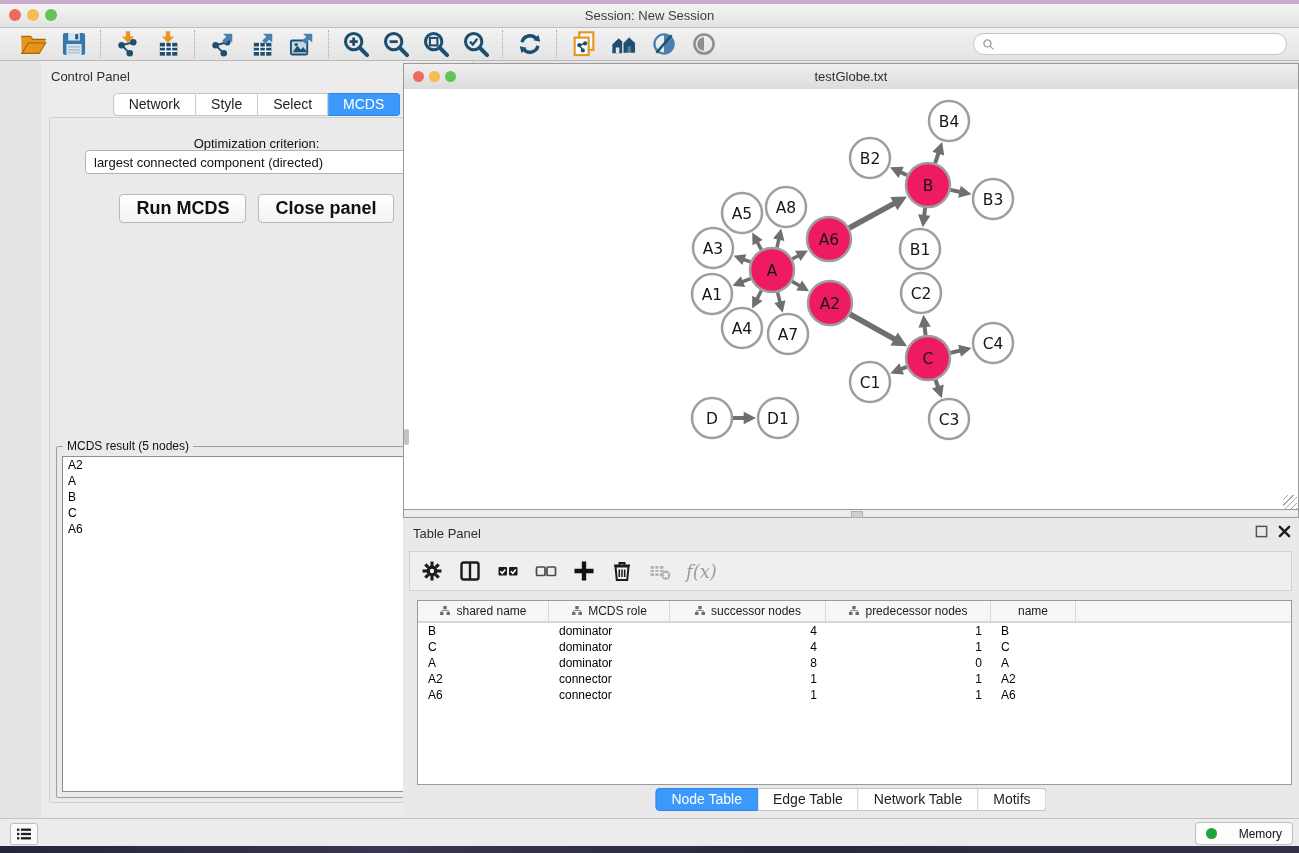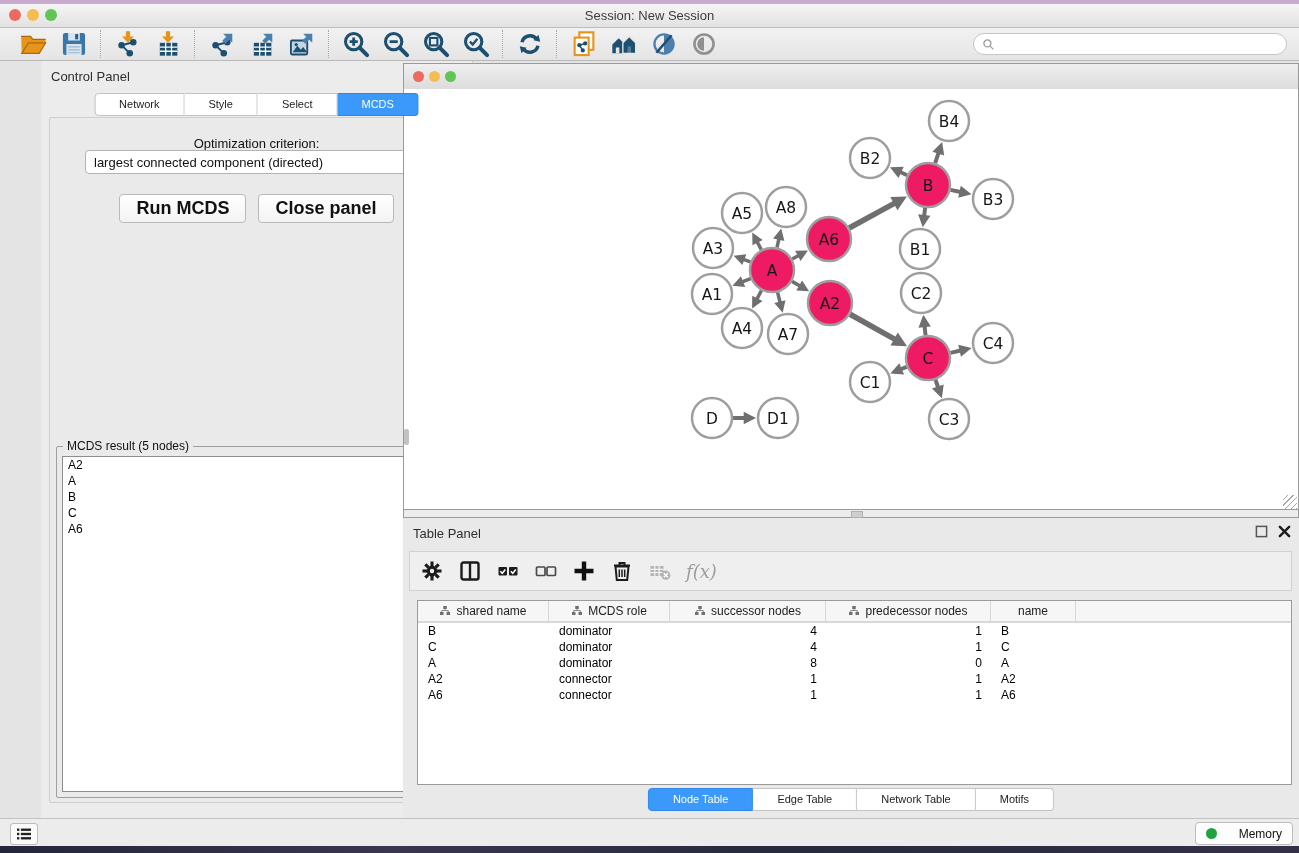--- a/index.html
+++ b/index.html
@@ -31,22 +31,22 @@
   .workspace{position:absolute;top:61px;left:0;width:1299px;height:757px;background:#e4e4e4;}
   
   .control-panel{position:absolute;left:0;top:61px;width:432px;height:757px;background:#ececec;
     border-right:1px solid #cfcfcf;box-sizing:border-box;margin-left:41px;}
   .panel-head{position:relative;height:28px;}
   .panel-title{position:absolute;left:10px;top:8px;font-size:13px;color:#2e2e2e;}
   .panel-btns{position:absolute;right:8px;top:7px;display:flex;gap:10px;align-items:center;}
   .panel-btns .icon{width:13px;height:13px;cursor:pointer;}
   .seg-tabs{position:absolute;left:50%;transform:translateX(-50%);display:flex;z-index:3;}
   .cp-tabs{top:32px;}
-  .seg{font-size:11px;color:#222;background:#fff;border:1px solid #c3c3c3;border-left-width:0;
-    padding:2px 24px;height:17px;line-height:17px;cursor:pointer;white-space:nowrap;}
+  .seg{font-size:14px;color:#222;background:#fff;border:1px solid #c3c3c3;border-left-width:0;
+    padding:2px 15px;height:17px;line-height:17px;cursor:pointer;white-space:nowrap;}
   .seg:first-child{border-left-width:1px;border-radius:4px 0 0 4px;}
   .seg:last-child{border-radius:0 4px 4px 0;}
   .seg.active{color:#fff;border-color:#2f86e8;}
   .cp-body{position:absolute;left:8px;right:8px;top:56px;bottom:15px;background:#eaeaea;
     border:1px solid #cfcfcf;border-radius:2px;}
   .opt-label{margin-top:18px;text-align:center;font-size:13px;color:#111;}
   .dropdown{position:absolute;left:35px;right:35px;top:32px;height:22px;background:#fff;
     border:1px solid #b3b3b3;border-radius:4px;display:flex;align-items:center;cursor:pointer;}
   .dropdown .val{flex:1;font-size:13px;color:#111;padding-left:8px;white-space:nowrap;overflow:hidden;}
   .dd-step{width:19px;height:22px;border-radius:0 4px 4px 0;display:flex;flex-direction:column;
@@ -299,20 +299,21 @@
     </div>
   </div>
 
   <div class="net-window">
     <div class="net-titlebar">
       <div class="lights">
         <div class="light" style="background:#ee6a5f"></div>
         <div class="light" style="background:#f5bd4f"></div>
         <div class="light" style="background:#61c454"></div>
       </div>
+      <div class="net-title">testGlobe.txt</div>
     </div>
     <div class="net-canvas">
       <svg id="net-svg" width="894" height="423" viewBox="0 0 894 423">
           <line x1="346.645036109639" y1="189.5419855561444" x2="338.12906861922664" y2="192.94837255230934" stroke="#6f6f6f" stroke-width="3.5"></line>
           <polygon points="328.4264871994757,196.8294051202097 336.91276415416695,187.21502898609285 341.20232646605683,197.9389347658176" fill="#6f6f6f"></polygon>
           <line x1="346.4494552899147" y1="172.9642036674258" x2="339.405007645316" y2="170.33746047791442" stroke="#6f6f6f" stroke-width="3.5"></line>
           <polygon points="329.613564505299,166.68641388333182 342.3596714944769,165.2757822445158 338.32430420572774,176.09790360979778" fill="#6f6f6f"></polygon>
           <line x1="357.43327286590335" y1="201.42900579258682" x2="352.90827371745377" y2="210.17733747958945" stroke="#6f6f6f" stroke-width="3.5"></line>
           <polygon points="348.1073042152229,219.45921185056912 348.23823974710194,206.63595247993752 358.49715352555313,211.9422871929295" fill="#6f6f6f"></polygon>
           <line x1="357.28783204484967" y1="160.64688088521442" x2="353.11347174541856" y2="152.71559631629535" stroke="#6f6f6f" stroke-width="3.5"></line>

